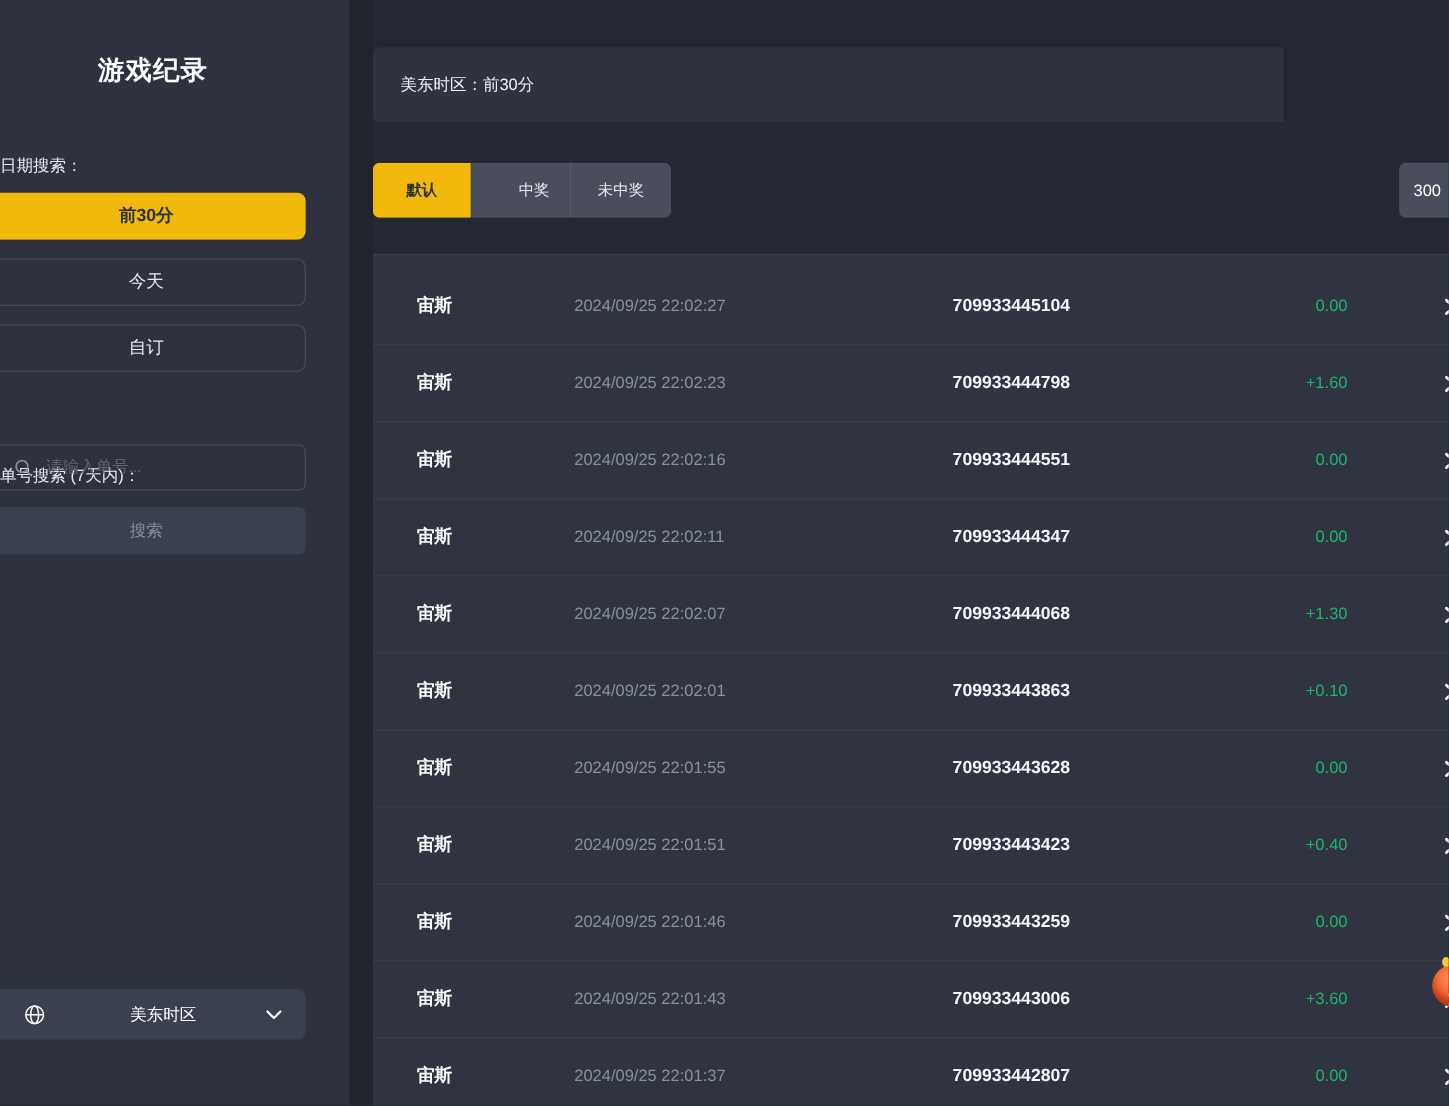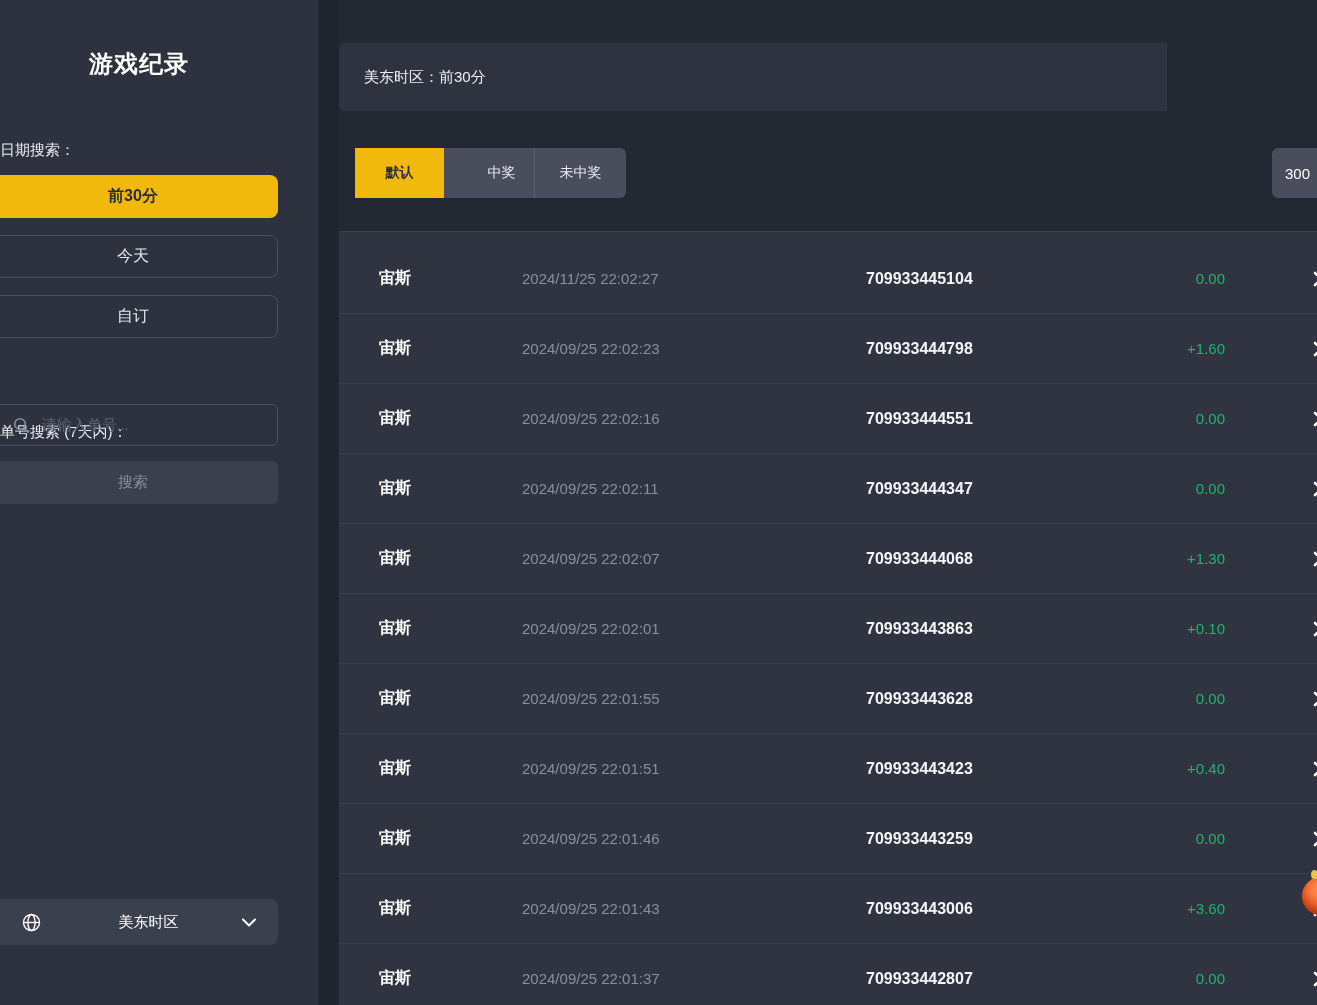--- a/index.html
+++ b/index.html
@@ -154,21 +154,21 @@
   .tab {
     height: 50px;
     display: flex;
     align-items: center;
     justify-content: center;
     font-size: 14px;
     cursor: pointer;
     background: #4a4e5c;
     color: #e8eaf0;
   }
-  .tab-default { width: 89px; margin-left: 16px; }
+  .tab-default { width: 89px; }
   .tab-win { width: 90px; padding-left: 25px; }
   .tab-lose { width: 92px; border-left: 1px solid #5c6170; }
   .tab.active {
     background: #f0b90b;
     color: #2b2e36;
     font-weight: bold;
   }
 
   .page-size-btn {
     position: absolute;
@@ -295,21 +295,21 @@
   <div class="tab tab-win">中奖</div>
   <div class="tab tab-lose">未中奖</div>
 </div>
 
 <div class="page-size-btn">300</div>
 
 <div class="table-panel">
   <div id="records-list">
   <div class="record-row">
     <div class="cell-game">宙斯</div>
-    <div class="cell-time">2024/11/25 22:02:27</div>
+    <div class="cell-time">2024/09/25 22:02:27</div>
     <div class="cell-order">709933445104</div>
     <div class="cell-amount">0.00</div>
     <div class="cell-chevron">
       <svg width="11" height="16" viewBox="0 0 11 16">
         <polyline points="2,2 9,8 2,14" fill="none" stroke="#ffffff" stroke-width="2.6" stroke-linecap="round" stroke-linejoin="round"></polyline>
       </svg>
     </div>
   </div>
 
   <div class="record-row">

